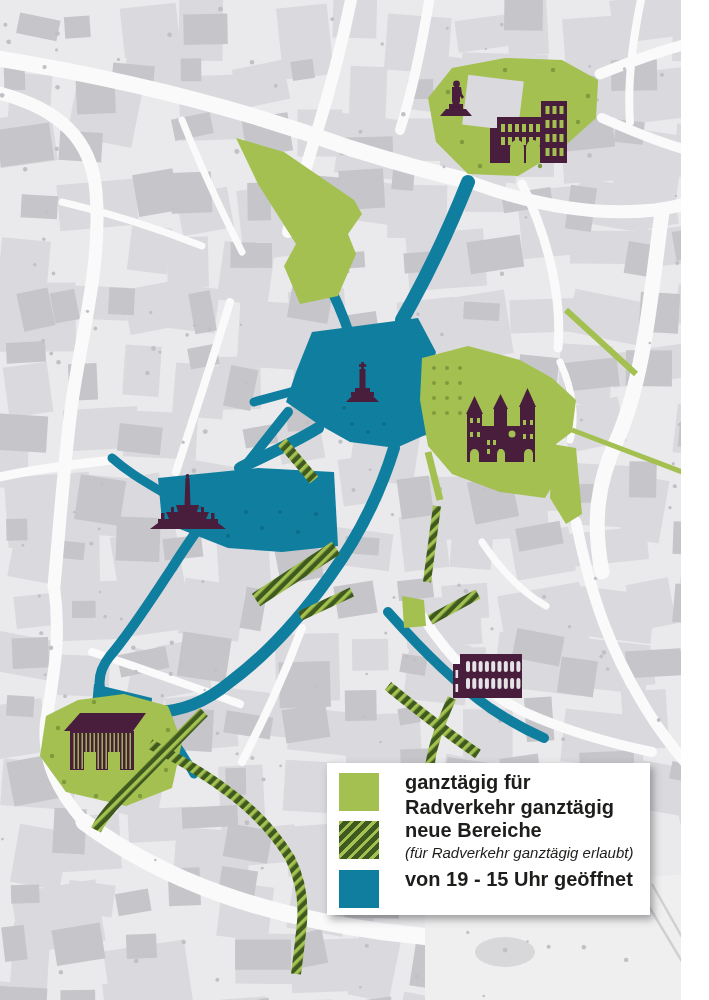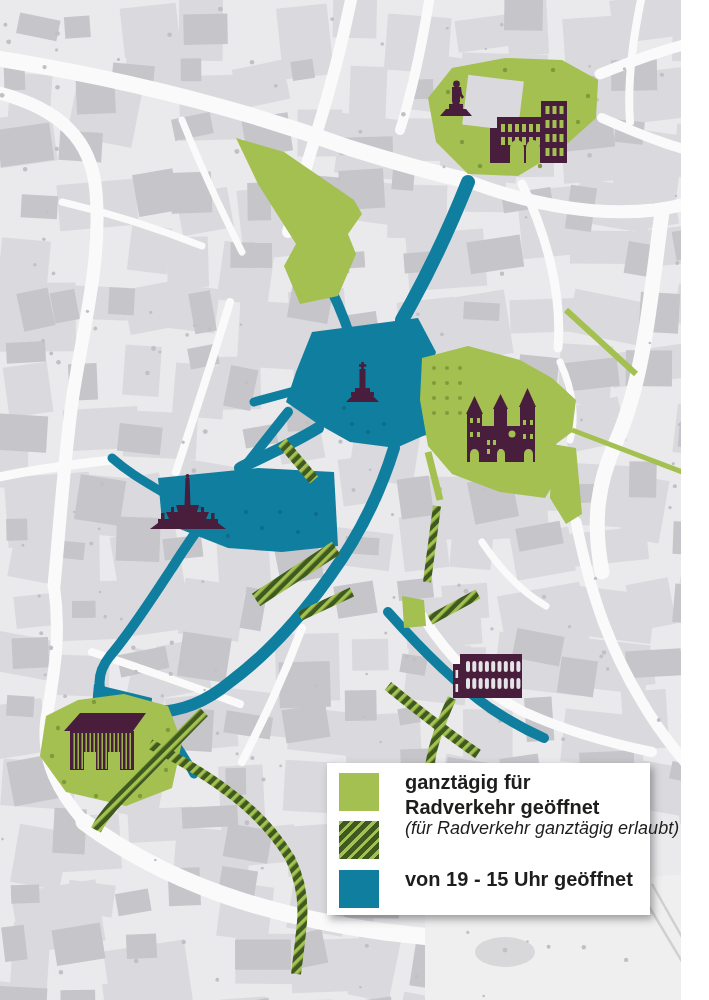--- a/index.html
+++ b/index.html
@@ -32,21 +32,21 @@
   .legend-row.r1{top:10px}
   .legend-row.r2{top:58px}
   .legend-row.r3{top:107px}
   .swatch{width:40px;height:38px;flex:0 0 40px;margin-right:26px;}
   .swatch-green{background:var(--open-green)}
   .swatch-teal{background:var(--teal)}
   .swatch-hatch{background:repeating-linear-gradient(135deg,
       var(--hatch-light) 0 3px, var(--hatch-dark) 3px 8px);}
   .legend-text{color:var(--legend-text,#1d1d1b);font-size:20px;font-weight:bold;
                line-height:25px;margin-top:-3px;white-space:nowrap;}
-  .legend-text .sub{font-size:18px;font-style:italic;font-weight:normal;line-height:20px;}
+  .legend-text .sub{font-size:15px;font-style:italic;font-weight:normal;line-height:20px;}
 </style>
 </head>
 <body>
 
 <div class="stage">
 
 <svg width="709" height="1000" viewBox="0 0 709 1000">
   <defs>
     <pattern id="hatch" patternUnits="userSpaceOnUse" width="8" height="8" patternTransform="rotate(-45)">
       <rect class="hatch-dark-fill" width="8" height="8"></rect>
@@ -801,26 +801,27 @@
     <rect class="win" x="84" y="752" width="12" height="18"></rect>
     <rect class="win" x="108" y="752" width="12" height="18"></rect>
   </g>
 </svg>
 
   <div class="legend">
     <div class="legend-row r1">
       <div class="swatch swatch-green"></div>
       <div class="legend-text">
         <div>ganztägig für</div>
-        <div>Radverkehr geöffnet</div>
+        <div>Radverkehr ganztägig</div>
       </div>
     </div>
     <div class="legend-row r2">
       <div class="swatch swatch-hatch"></div>
       <div class="legend-text">
+        <div>neue Bereiche</div>
         <div class="sub">(für Radverkehr ganztägig erlaubt)</div>
       </div>
     </div>
     <div class="legend-row r3">
       <div class="swatch swatch-teal"></div>
       <div class="legend-text">
         <div>von 19 - 15 Uhr geöffnet</div>
       </div>
     </div>
   </div>

